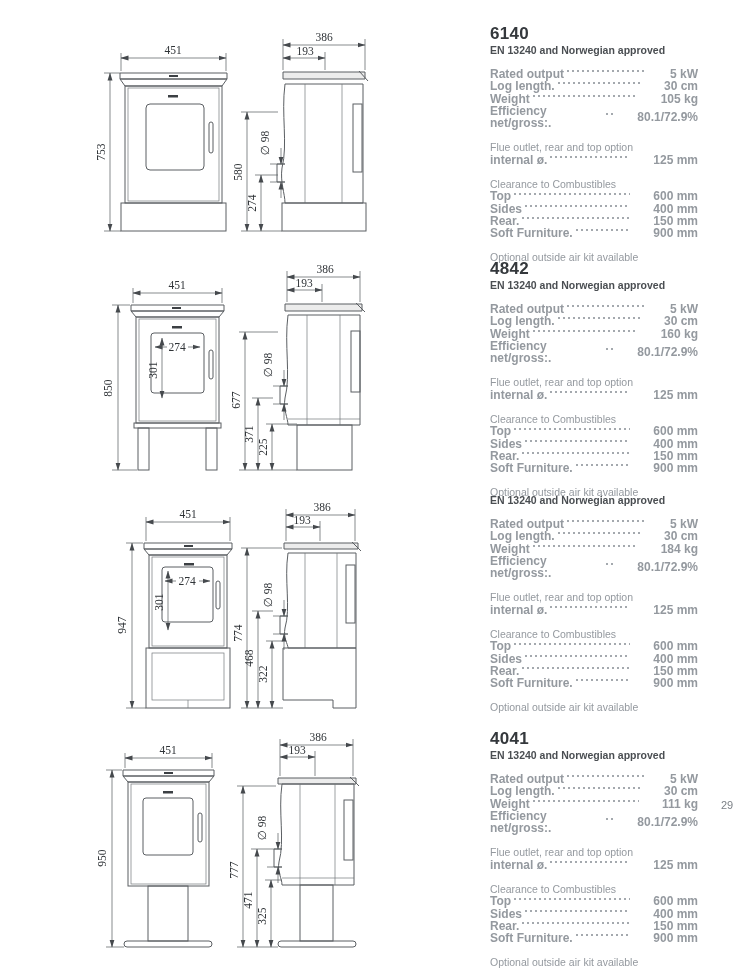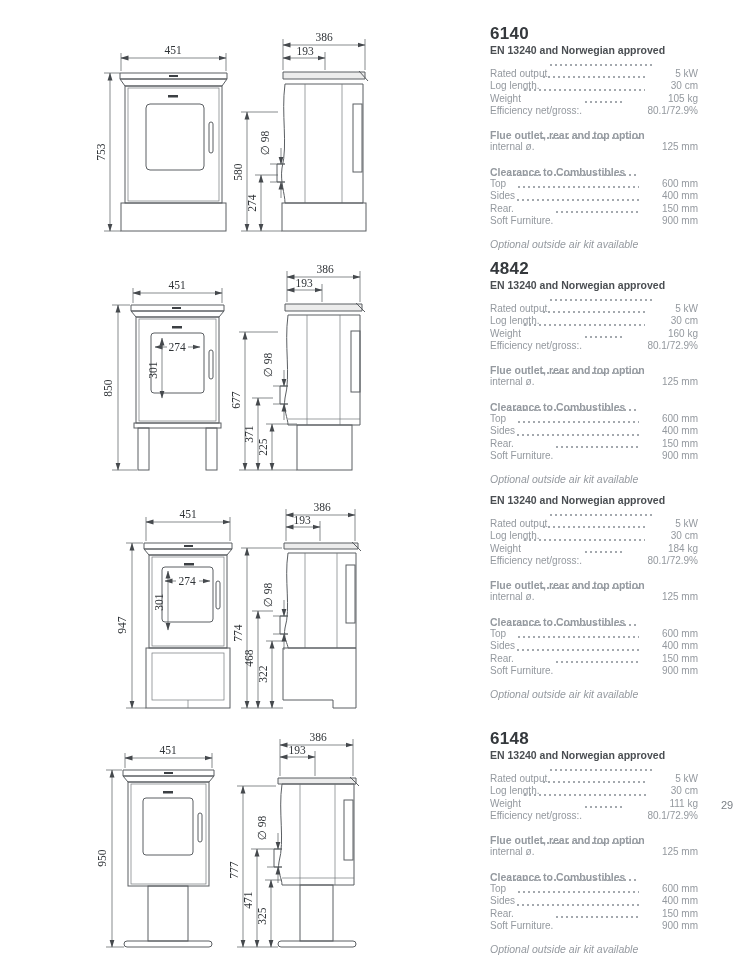--- a/index.html
+++ b/index.html
@@ -10,28 +10,28 @@
   svg .ln   { fill:none; stroke:#5b5f63; stroke-width:1; }
   svg .fillp{ fill:#ececec; stroke:#5b5f63; stroke-width:1; }
   svg .thin { fill:none; stroke:#74787c; stroke-width:0.7; }
   svg .dim  { fill:none; stroke:#55595d; stroke-width:0.7; }
   svg .dark { fill:#3c4044; stroke:none; }
   svg text.dt { font-family:"Liberation Serif", serif; font-size:11.5px; fill:#2f3337; }
   .spec-block { position:absolute; left:490px; width:208px; color:#94999f; }
   .spec-block h2 { font-size:17px; font-weight:bold; color:#34383c; letter-spacing:.3px; }
   .spec-block h3 { font-size:10.5px; font-weight:bold; color:#4a4e52; }
   .grp { margin-top:12px; }
-  .srow { display:flex; align-items:flex-start; font-size:10px; line-height:12.3px; }
-  .plain { font-size:10.5px; line-height:12.3px;font-weight:bold; }
+  .srow { display:flex; align-items:center; font-size:12px; line-height:12.3px;font-weight:bold; }
+  .plain { font-size:10.5px; line-height:12.3px; }
   .leader { flex:1; position:relative; margin:0 3px; min-width:8px; }
   .leader::after { content:""; position:absolute; left:0; right:0; bottom:2px; height:2px;
     background-image:radial-gradient(circle at 1px 1px,#a4a9ae 0.9px,transparent 1.1px);
     background-size:5px 2px; background-repeat:repeat-x; }
   .sval { white-space:nowrap;margin-left:20px; }
-  .note { margin-top:11px; font-size:10.5px; font-style:italic; color:#94999f; }
+  .note { margin-top:11px; font-size:10.5px; color:#94999f; }
   .pagenum { position:absolute; left:721px; top:799px; font-size:11px; color:#7c8187; }
 </style>
 </head>
 <body>
 
 <div class="page">
 
 <svg class="drawings" width="480" height="976" viewBox="0 0 480 976">
   <defs>
     <marker id="ar" markerUnits="userSpaceOnUse" markerWidth="8" markerHeight="6" viewBox="0 0 8 6" refX="7.5" refY="3" orient="auto-start-reverse">
@@ -449,21 +449,21 @@
       <div class="srow">
           <span>Soft Furniture.</span>
           <span class="leader"></span>
           <span class="sval">900 mm</span>
         </div>
     </div>
     <div class="note">Optional outside air kit available</div>
   </section>
 
   <section class="spec-block" style="top:729px">
-    <h2>6148</h2>
+    <h2>4041</h2>
     <h3>EN 13240 and Norwegian approved</h3>
     <div class="grp">
       <div class="srow">
           <span>Rated output</span>
           <span class="leader"></span>
           <span class="sval">5 kW</span>
         </div>
       <div class="srow">
           <span>Log length.</span>
           <span class="leader"></span>

